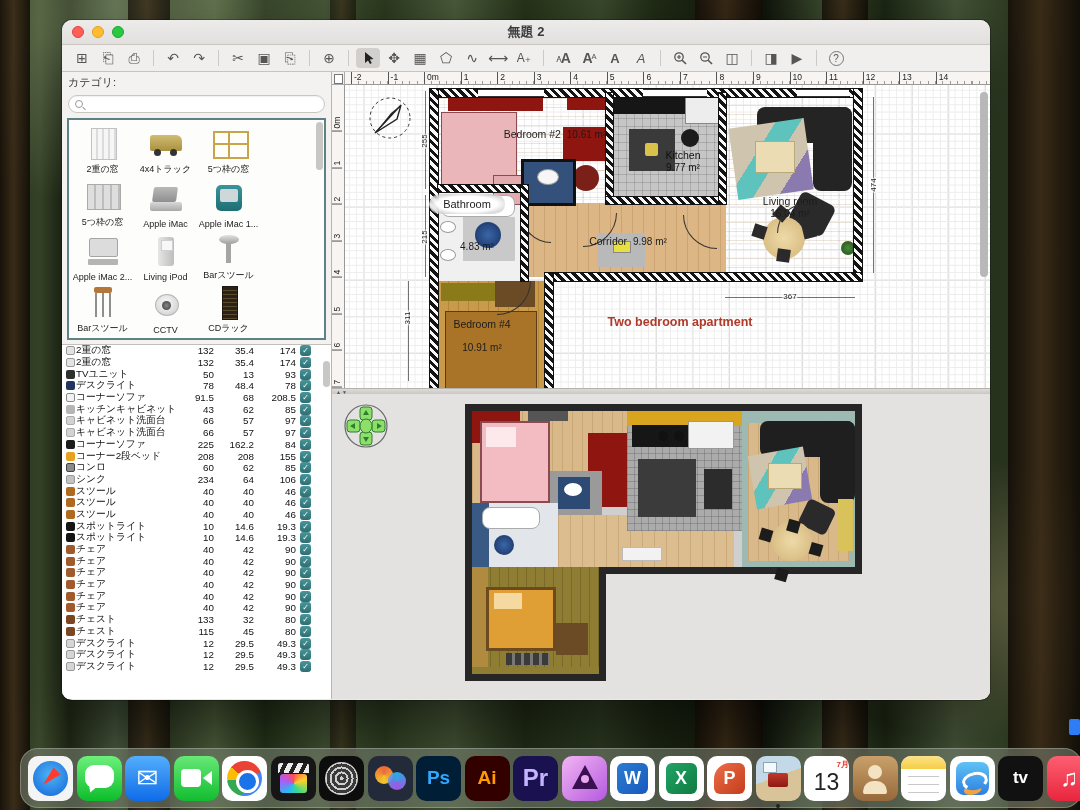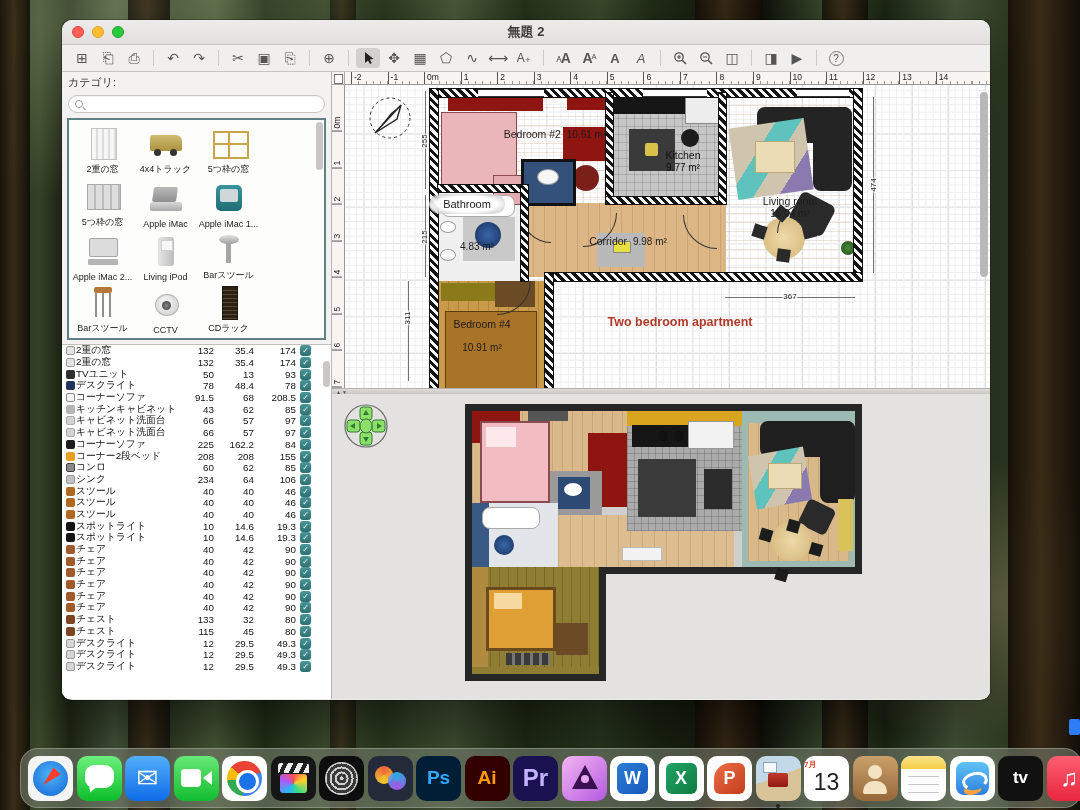--- a/index.html
+++ b/index.html
@@ -144,21 +144,21 @@
   .r3d { position:absolute; border:7px solid #262626; }
   .r3dA { left:133px; top:10px; width:397px; height:170px; background:#cfcfcf; }
   .r3dB { left:133px; top:173px; width:141px; height:114px; border-top:none; background:#8f7d33; }
   .o { position:absolute; }
 
   
   .dock { position:absolute; left:20px; top:748px; width:1062px; height:60px; background:rgba(125,135,118,.55); border:1px solid rgba(255,255,255,.25); border-radius:18px; display:flex; align-items:center; padding:0 7px; gap:3.5px; backdrop-filter:blur(6px); }
   .dock-item { width:45px; height:45px; border-radius:10px; position:relative; flex:0 0 auto; overflow:visible; }
   .dock-item::before,.dock-item::after{content:"";position:absolute}
   .dock-glyph { position:absolute; inset:0; display:flex; align-items:center; justify-content:center; font-weight:700; z-index:2; }
-  .dock-sub { position:absolute; top:3px; left:0; right:0; text-align:left; font-size:8px; font-weight:700; z-index:2; }
+  .dock-sub { position:absolute; top:3px; left:0; right:0; text-align:right; font-size:8px; font-weight:700; z-index:2; }
   .dock-dot { display:none; position:absolute; left:50%; bottom:-7px; width:4px; height:4px; margin-left:-2px; border-radius:50%; background:#222; }
   .dk-sweethome3d .dock-dot { display:block; }
   .dk-safari{background:#f4f4f4}
   .dk-safari::before{left:5px;top:5px;width:35px;height:35px;border-radius:50%;background:radial-gradient(circle at 50% 40%,#4db5f5,#1463d8)}
   .dk-safari::after{left:17px;top:12px;border-left:5px solid transparent;border-right:5px solid transparent;border-top:20px solid #ff3b30;transform:rotate(45deg)}
   .dk-messages{background:linear-gradient(#6df07c,#0cbd2a)}
   .dk-messages::before{left:8px;top:9px;width:29px;height:23px;background:#fff;border-radius:9px}
   .dk-messages::after{left:11px;top:29px;border-left:3px solid transparent;border-right:6px solid transparent;border-top:8px solid #fff;transform:rotate(12deg)}
   .dk-mail{background:linear-gradient(#53aefc,#0f6ce8);color:#fff}.dk-mail .dock-glyph{font-size:26px}
   .dk-facetime{background:linear-gradient(#67e877,#12bd2f)}

